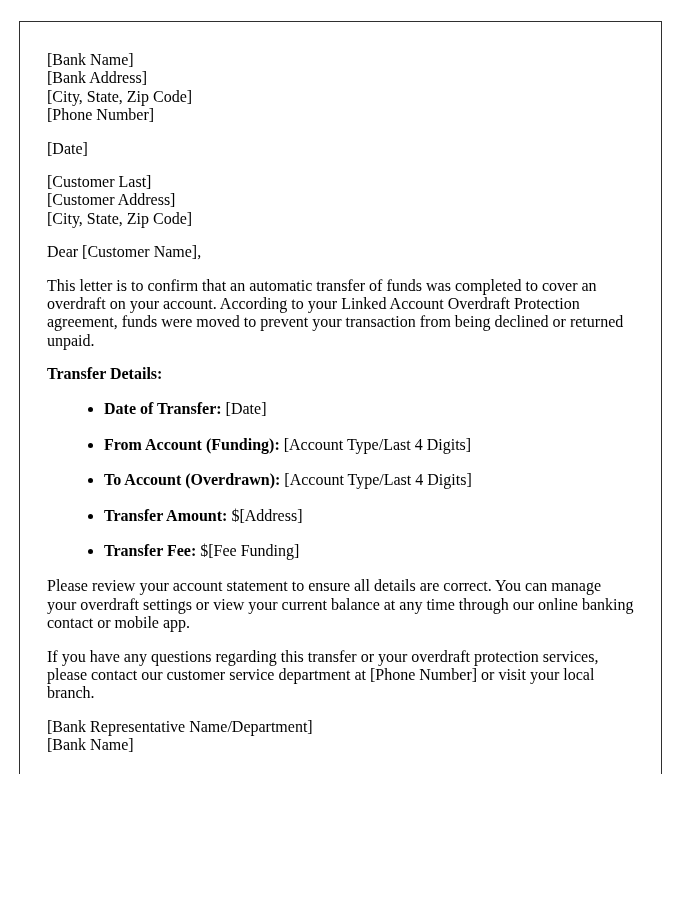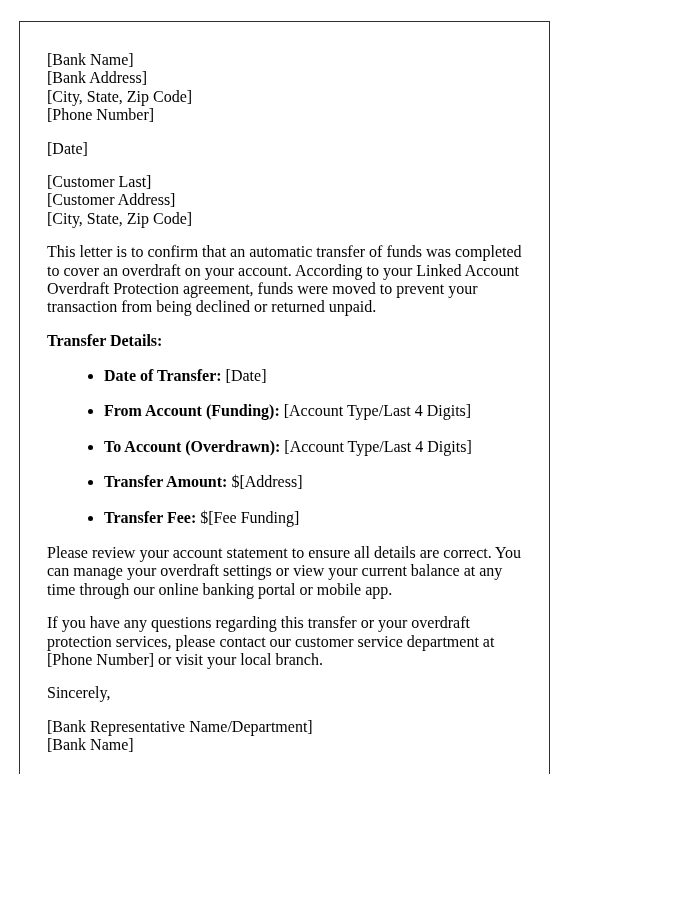--- a/index.html
+++ b/index.html
@@ -5,21 +5,21 @@
   html, body {
     margin: 0;
     padding: 0;
     background: #ffffff;
     width: 700px;
     height: 900px;
     overflow: hidden;
   }
   .letter {
     box-sizing: border-box;
-    width: 531px;
+    width: 643px;
     margin: 21px 0 0 19px;
     border: 1px solid #2f2f2f;
     border-bottom: none;
     padding: 14px 27px 4px 27px;
     font-family: "Liberation Serif", "DejaVu Serif", serif;
     font-size: 16px;
     line-height: 1.15;
     color: #000000;
     background: #ffffff;
   }
@@ -51,36 +51,36 @@
 [City, State, Zip Code]
 [Phone Number]</p>
 
   <p>[Date]</p>
 
   <p class="multiline">[Customer Last]
 [Customer Address]
 [City, State, Zip Code]</p>
 
 
+  <p>Dear [Customer Name],</p>
 
   <p>This letter is to confirm that an automatic transfer of funds was completed to cover an overdraft on your account. According to your Linked Account Overdraft Protection agreement, funds were moved to prevent your transaction from being declined or returned unpaid.</p>
 
   <p class="bold">Transfer Details:</p>
 
   <ul class="details-list">
     <li><b class="bold">Date of Transfer:</b> <span>[Date]</span></li>
     <li><b class="bold">From Account (Funding):</b> <span>[Account Type/Last 4 Digits]</span></li>
     <li><b class="bold">To Account (Overdrawn):</b> <span>[Account Type/Last 4 Digits]</span></li>
     <li><b class="bold">Transfer Amount:</b> <span>$[Address]</span></li>
     <li><b class="bold">Transfer Fee:</b> <span>$[Fee Funding]</span></li>
   </ul>
 
-  <p>Please review your account statement to ensure all details are correct. You can manage your overdraft settings or view your current balance at any time through our online banking portal or mobile app.</p>
+  <p>Please review your account statement to ensure all details are correct. You can manage your overdraft settings or view your current balance at any time through our online banking contact or mobile app.</p>
 
   <p>If you have any questions regarding this transfer or your overdraft protection services, please contact our customer service department at [Phone Number] or visit your local branch.</p>
 
 
-  <p>Sincerely,</p>
 
   <p class="multiline">[Bank Representative Name/Department]
 [Bank Name]</p>
 
 </div>
 
 </body></html>

